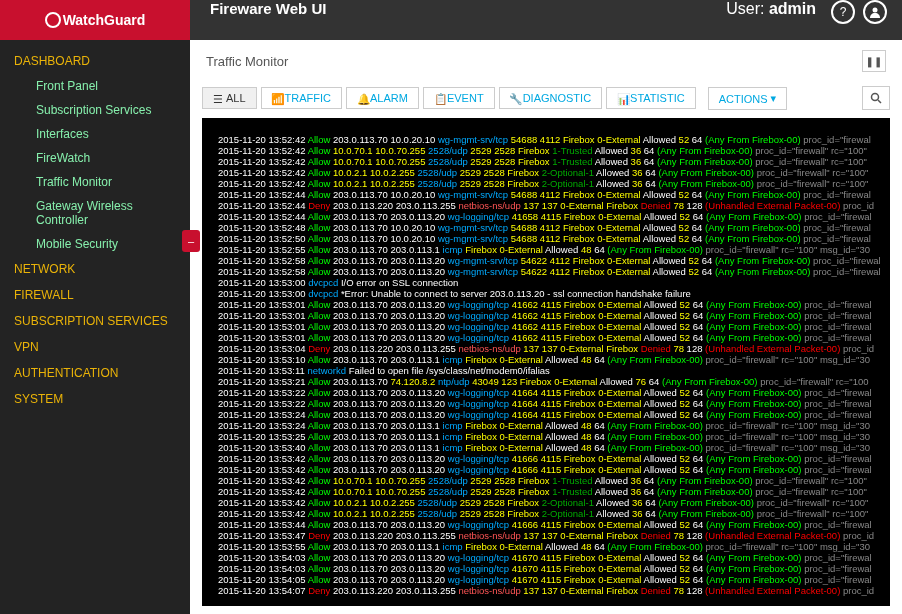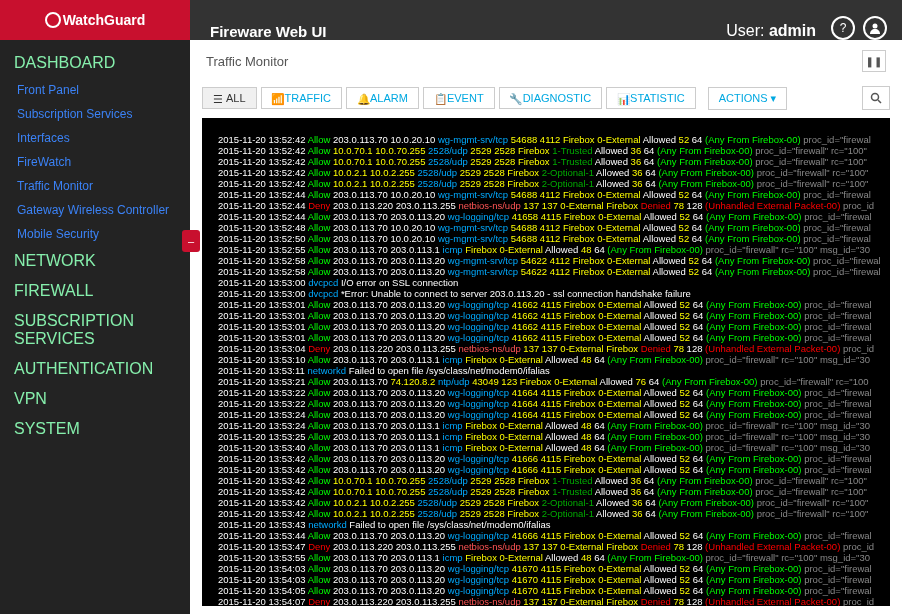--- a/index.html
+++ b/index.html
@@ -1,28 +1,28 @@
 <!DOCTYPE html>
 <html><head>
   <meta charset="utf-8">
   <style>
     *{margin:0;padding:0;box-sizing:border-box;font-family:Arial,sans-serif}
     body{width:902px;height:614px;overflow:hidden;background:#f5f5f5}
-    .topbar{height:40px;background:#333;display:flex;align-items:flex-end;color:#fff}
+    .topbar{height:40px;background:#333;display:flex;align-items:flex-start;color:#fff}
     .logo-box{width:190px;height:40px;background:#c8102e;display:flex;align-items:center;justify-content:center;font-weight:bold;font-size:14px}
     .logo-box span{margin-left:2px}
     .title{margin-left:20px;font-size:15px;font-weight:bold}
     .user{margin-left:auto;margin-right:15px;font-size:16px}
     .user b{font-weight:bold}
     .circles{display:flex;gap:8px;margin-right:15px}
     .circ{width:24px;height:24px;border:2px solid #fff;border-radius:50%;display:flex;align-items:center;justify-content:center;font-size:12px}
     .main{display:flex;height:574px}
     .sidebar{width:190px;background:#232323;color:#999;padding:8px 0;position:relative;flex-shrink:0}
-    .sb-hdr{color:#86efac;font-size:16px;padding:6px 14px;font-weight:normal}
-    .sb-item{color:#3b82f6;font-size:12px;padding:5px 14px 5px 17px;cursor:pointer}
+    .sb-hdr{color:#eab308;font-size:12px;padding:6px 14px;font-weight:normal}
+    .sb-item{color:#86efac;font-size:12px;padding:5px 14px 5px 36px;cursor:pointer}
     .sb-toggle{position:absolute;right:-10px;top:190px;width:18px;height:22px;background:#c8102e;border-radius:3px;color:#fff;display:flex;align-items:center;justify-content:center;font-size:11px;cursor:pointer}
     .content{flex:1;background:#fff;overflow:hidden;display:flex;flex-direction:column}
     .page-hdr{padding:10px 16px;font-size:13px;color:#555;display:flex;align-items:center}
     .pause{margin-left:auto;width:24px;height:22px;border:1px solid #ccc;display:flex;align-items:center;justify-content:center;font-size:10px;cursor:pointer}
     .toolbar{padding:4px 12px;display:flex;gap:4px;align-items:center}
     .tbtn{border:1px solid #ccc;padding:4px 10px;font-size:11px;color:#00a8e1;cursor:pointer;display:flex;align-items:center;gap:3px;background:#fff}
     .tbtn.active{color:#333;background:#f0f0f0}
     .tico{width:10px;height:10px;display:inline-block}
     .search{margin-left:auto;width:28px;height:24px;border:1px solid #ccc;display:flex;align-items:center;justify-content:center;cursor:pointer}
     .log{flex:1;background:#000;margin:4px 12px 8px 12px;overflow:auto;font-family:monospace;font-size:9.5px;line-height:11px;padding:16px;position:relative}
@@ -76,38 +76,38 @@
       <div class="sb-item">Front Panel</div>
       <div class="sb-item">Subscription Services</div>
       <div class="sb-item">Interfaces</div>
       <div class="sb-item">FireWatch</div>
       <div class="sb-item">Traffic Monitor</div>
       <div class="sb-item">Gateway Wireless Controller</div>
       <div class="sb-item">Mobile Security</div>
       <div class="sb-hdr">NETWORK</div>
       <div class="sb-hdr">FIREWALL</div>
       <div class="sb-hdr">SUBSCRIPTION SERVICES</div>
+      <div class="sb-hdr">VPN</div>
       <div class="sb-hdr">AUTHENTICATION</div>
-      <div class="sb-hdr">VPN</div>
       <div class="sb-hdr">SYSTEM</div>
       <div class="sb-toggle">–</div>
   </div>
   <div class="content">
     <div class="page-hdr">
       <span>Traffic Monitor</span>
       <div class="pause">❚❚</div>
     </div>
     <div class="toolbar" id="toolbar">
       <div class="tbtn active"><span class="tico">☰</span>ALL</div>
         <div class="tbtn"><span class="tico">📶</span>TRAFFIC</div>
         <div class="tbtn"><span class="tico">🔔</span>ALARM</div>
         <div class="tbtn"><span class="tico">📋</span>EVENT</div>
         <div class="tbtn"><span class="tico">🔧</span>DIAGNOSTIC</div>
         <div class="tbtn"><span class="tico">📊</span>STATISTIC</div>
-        <div class="tbtn" style="margin-left: 8px;">ACTIONS <span>▾</span></div>
+        <div class="tbtn" style="margin-left: 8px; align-items: flex-end;">ACTIONS <span>▾</span></div>
         <div class="search">
           <svg width="12" height="12" viewBox="0 0 12 12">
             <circle cx="5" cy="5" r="3.5" fill="none" stroke="#555" stroke-width="1.5"></circle>
             <line x1="8" y1="8" x2="11" y2="11" stroke="#555" stroke-width="1.5"></line>
           </svg>
         </div>
     </div>
     <div class="log" id="log">
         <div class="log-line"><span class="c-date">2015-11-20 13:52:42</span> <span class="c-allow">Allow</span> <span class="c-ip">203.0.113.70</span> <span class="c-ip">10.0.20.10</span> <span class="c-svc">wg-mgmt-srv/tcp</span> <span class="c-port">54688</span> <span class="c-port">4112</span> <span class="c-fb">Firebox</span> <span class="c-ext">0-External</span> <span class="c-msg">Allowed</span> <span class="c-port">52</span> <span class="c-msg">64</span> <span class="c-pol">(Any From Firebox-00)</span> <span class="c-gray">proc_id="firewal</span></div>
         <div class="log-line"><span class="c-date">2015-11-20 13:52:42</span> <span class="c-allow">Allow</span> <span class="c-ipy">10.0.70.1</span> <span class="c-ipy">10.0.70.255</span> <span class="c-svc">2528/udp</span> <span class="c-port">2529</span> <span class="c-port">2528</span> <span class="c-fb">Firebox</span> <span class="c-trust">1-Trusted</span> <span class="c-msg">Allowed</span> <span class="c-port">36</span> <span class="c-msg">64</span> <span class="c-pol">(Any From Firebox-00)</span> <span class="c-gray">proc_id="firewall" rc="100"</span></div>
@@ -137,21 +137,20 @@
         <div class="log-line"><span class="c-date">2015-11-20 13:53:24</span> <span class="c-allow">Allow</span> <span class="c-ip">203.0.113.70</span> <span class="c-ip">203.0.113.20</span> <span class="c-svc">wg-logging/tcp</span> <span class="c-port">41664</span> <span class="c-port">4115</span> <span class="c-fb">Firebox</span> <span class="c-ext">0-External</span> <span class="c-msg">Allowed</span> <span class="c-port">52</span> <span class="c-msg">64</span> <span class="c-pol">(Any From Firebox-00)</span> <span class="c-gray">proc_id="firewal</span></div>
         <div class="log-line"><span class="c-date">2015-11-20 13:53:24</span> <span class="c-allow">Allow</span> <span class="c-ip">203.0.113.70</span> <span class="c-ip">203.0.113.1</span> <span class="c-svc">icmp</span> <span class="c-fb">Firebox</span> <span class="c-ext">0-External</span> <span class="c-msg">Allowed</span> <span class="c-port">48</span> <span class="c-msg">64</span> <span class="c-pol">(Any From Firebox-00)</span> <span class="c-gray">proc_id="firewall" rc="100" msg_id="30</span></div>
         <div class="log-line"><span class="c-date">2015-11-20 13:53:25</span> <span class="c-allow">Allow</span> <span class="c-ip">203.0.113.70</span> <span class="c-ip">203.0.113.1</span> <span class="c-svc">icmp</span> <span class="c-fb">Firebox</span> <span class="c-ext">0-External</span> <span class="c-msg">Allowed</span> <span class="c-port">48</span> <span class="c-msg">64</span> <span class="c-pol">(Any From Firebox-00)</span> <span class="c-gray">proc_id="firewall" rc="100" msg_id="30</span></div>
         <div class="log-line"><span class="c-date">2015-11-20 13:53:40</span> <span class="c-allow">Allow</span> <span class="c-ip">203.0.113.70</span> <span class="c-ip">203.0.113.1</span> <span class="c-svc">icmp</span> <span class="c-fb">Firebox</span> <span class="c-ext">0-External</span> <span class="c-msg">Allowed</span> <span class="c-port">48</span> <span class="c-msg">64</span> <span class="c-pol">(Any From Firebox-00)</span> <span class="c-gray">proc_id="firewall" rc="100" msg_id="30</span></div>
         <div class="log-line"><span class="c-date">2015-11-20 13:53:42</span> <span class="c-allow">Allow</span> <span class="c-ip">203.0.113.70</span> <span class="c-ip">203.0.113.20</span> <span class="c-svc">wg-logging/tcp</span> <span class="c-port">41666</span> <span class="c-port">4115</span> <span class="c-fb">Firebox</span> <span class="c-ext">0-External</span> <span class="c-msg">Allowed</span> <span class="c-port">52</span> <span class="c-msg">64</span> <span class="c-pol">(Any From Firebox-00)</span> <span class="c-gray">proc_id="firewal</span></div>
         <div class="log-line"><span class="c-date">2015-11-20 13:53:42</span> <span class="c-allow">Allow</span> <span class="c-ip">203.0.113.70</span> <span class="c-ip">203.0.113.20</span> <span class="c-svc">wg-logging/tcp</span> <span class="c-port">41666</span> <span class="c-port">4115</span> <span class="c-fb">Firebox</span> <span class="c-ext">0-External</span> <span class="c-msg">Allowed</span> <span class="c-port">52</span> <span class="c-msg">64</span> <span class="c-pol">(Any From Firebox-00)</span> <span class="c-gray">proc_id="firewal</span></div>
         <div class="log-line"><span class="c-date">2015-11-20 13:53:42</span> <span class="c-allow">Allow</span> <span class="c-ipy">10.0.70.1</span> <span class="c-ipy">10.0.70.255</span> <span class="c-svc">2528/udp</span> <span class="c-port">2529</span> <span class="c-port">2528</span> <span class="c-fb">Firebox</span> <span class="c-trust">1-Trusted</span> <span class="c-msg">Allowed</span> <span class="c-port">36</span> <span class="c-msg">64</span> <span class="c-pol">(Any From Firebox-00)</span> <span class="c-gray">proc_id="firewall" rc="100"</span></div>
         <div class="log-line"><span class="c-date">2015-11-20 13:53:42</span> <span class="c-allow">Allow</span> <span class="c-ipy">10.0.70.1</span> <span class="c-ipy">10.0.70.255</span> <span class="c-svc">2528/udp</span> <span class="c-port">2529</span> <span class="c-port">2528</span> <span class="c-fb">Firebox</span> <span class="c-trust">1-Trusted</span> <span class="c-msg">Allowed</span> <span class="c-port">36</span> <span class="c-msg">64</span> <span class="c-pol">(Any From Firebox-00)</span> <span class="c-gray">proc_id="firewall" rc="100"</span></div>
         <div class="log-line"><span class="c-date">2015-11-20 13:53:42</span> <span class="c-allow">Allow</span> <span class="c-ipy">10.0.2.1</span> <span class="c-ipy">10.0.2.255</span> <span class="c-svc">2528/udp</span> <span class="c-port">2529</span> <span class="c-port">2528</span> <span class="c-fb">Firebox</span> <span class="c-trust">2-Optional-1</span> <span class="c-msg">Allowed</span> <span class="c-port">36</span> <span class="c-msg">64</span> <span class="c-pol">(Any From Firebox-00)</span> <span class="c-gray">proc_id="firewall" rc="100"</span></div>
         <div class="log-line"><span class="c-date">2015-11-20 13:53:42</span> <span class="c-allow">Allow</span> <span class="c-ipy">10.0.2.1</span> <span class="c-ipy">10.0.2.255</span> <span class="c-svc">2528/udp</span> <span class="c-port">2529</span> <span class="c-port">2528</span> <span class="c-fb">Firebox</span> <span class="c-trust">2-Optional-1</span> <span class="c-msg">Allowed</span> <span class="c-port">36</span> <span class="c-msg">64</span> <span class="c-pol">(Any From Firebox-00)</span> <span class="c-gray">proc_id="firewall" rc="100"</span></div>
-        <div class="log-line"><span class="c-date">2015-11-20 13:53:43</span> <span class="c-proc">networkd</span> <span class="c-msg">Failed to open file /sys/class/net/modem0/ifalias</span></div>
         <div class="log-line"><span class="c-date">2015-11-20 13:53:44</span> <span class="c-allow">Allow</span> <span class="c-ip">203.0.113.70</span> <span class="c-ip">203.0.113.20</span> <span class="c-svc">wg-logging/tcp</span> <span class="c-port">41666</span> <span class="c-port">4115</span> <span class="c-fb">Firebox</span> <span class="c-ext">0-External</span> <span class="c-msg">Allowed</span> <span class="c-port">52</span> <span class="c-msg">64</span> <span class="c-pol">(Any From Firebox-00)</span> <span class="c-gray">proc_id="firewal</span></div>
         <div class="log-line"><span class="c-date">2015-11-20 13:53:47</span> <span class="c-deny">Deny</span> <span class="c-ip">203.0.113.220</span> <span class="c-ip">203.0.113.255</span> <span class="c-svcr">netbios-ns/udp</span> <span class="c-port">137</span> <span class="c-port">137</span> <span class="c-ext">0-External</span> <span class="c-ext">Firebox</span> <span class="c-deny">Denied</span> <span class="c-port">78</span> <span class="c-msg">128</span> <span class="c-polr">(Unhandled External Packet-00)</span> <span class="c-gray">proc_id</span></div>
         <div class="log-line"><span class="c-date">2015-11-20 13:53:55</span> <span class="c-allow">Allow</span> <span class="c-ip">203.0.113.70</span> <span class="c-ip">203.0.113.1</span> <span class="c-svc">icmp</span> <span class="c-fb">Firebox</span> <span class="c-ext">0-External</span> <span class="c-msg">Allowed</span> <span class="c-port">48</span> <span class="c-msg">64</span> <span class="c-pol">(Any From Firebox-00)</span> <span class="c-gray">proc_id="firewall" rc="100" msg_id="30</span></div>
         <div class="log-line"><span class="c-date">2015-11-20 13:54:03</span> <span class="c-allow">Allow</span> <span class="c-ip">203.0.113.70</span> <span class="c-ip">203.0.113.20</span> <span class="c-svc">wg-logging/tcp</span> <span class="c-port">41670</span> <span class="c-port">4115</span> <span class="c-fb">Firebox</span> <span class="c-ext">0-External</span> <span class="c-msg">Allowed</span> <span class="c-port">52</span> <span class="c-msg">64</span> <span class="c-pol">(Any From Firebox-00)</span> <span class="c-gray">proc_id="firewal</span></div>
         <div class="log-line"><span class="c-date">2015-11-20 13:54:03</span> <span class="c-allow">Allow</span> <span class="c-ip">203.0.113.70</span> <span class="c-ip">203.0.113.20</span> <span class="c-svc">wg-logging/tcp</span> <span class="c-port">41670</span> <span class="c-port">4115</span> <span class="c-fb">Firebox</span> <span class="c-ext">0-External</span> <span class="c-msg">Allowed</span> <span class="c-port">52</span> <span class="c-msg">64</span> <span class="c-pol">(Any From Firebox-00)</span> <span class="c-gray">proc_id="firewal</span></div>
         <div class="log-line"><span class="c-date">2015-11-20 13:54:05</span> <span class="c-allow">Allow</span> <span class="c-ip">203.0.113.70</span> <span class="c-ip">203.0.113.20</span> <span class="c-svc">wg-logging/tcp</span> <span class="c-port">41670</span> <span class="c-port">4115</span> <span class="c-fb">Firebox</span> <span class="c-ext">0-External</span> <span class="c-msg">Allowed</span> <span class="c-port">52</span> <span class="c-msg">64</span> <span class="c-pol">(Any From Firebox-00)</span> <span class="c-gray">proc_id="firewal</span></div>
         <div class="log-line"><span class="c-date">2015-11-20 13:54:07</span> <span class="c-deny">Deny</span> <span class="c-ip">203.0.113.220</span> <span class="c-ip">203.0.113.255</span> <span class="c-svcr">netbios-ns/udp</span> <span class="c-port">137</span> <span class="c-port">137</span> <span class="c-ext">0-External</span> <span class="c-ext">Firebox</span> <span class="c-deny">Denied</span> <span class="c-port">78</span> <span class="c-msg">128</span> <span class="c-polr">(Unhandled External Packet-00)</span> <span class="c-gray">proc_id</span></div>
       </div>
   </div>
 </div>

